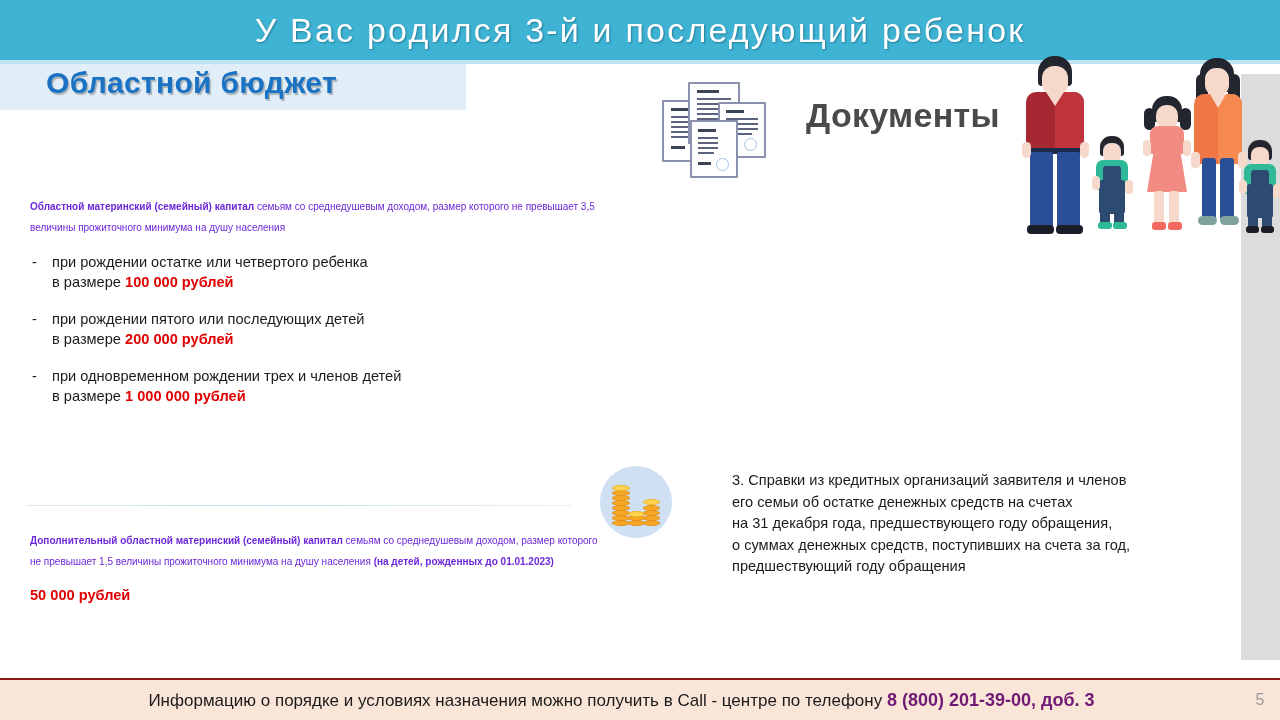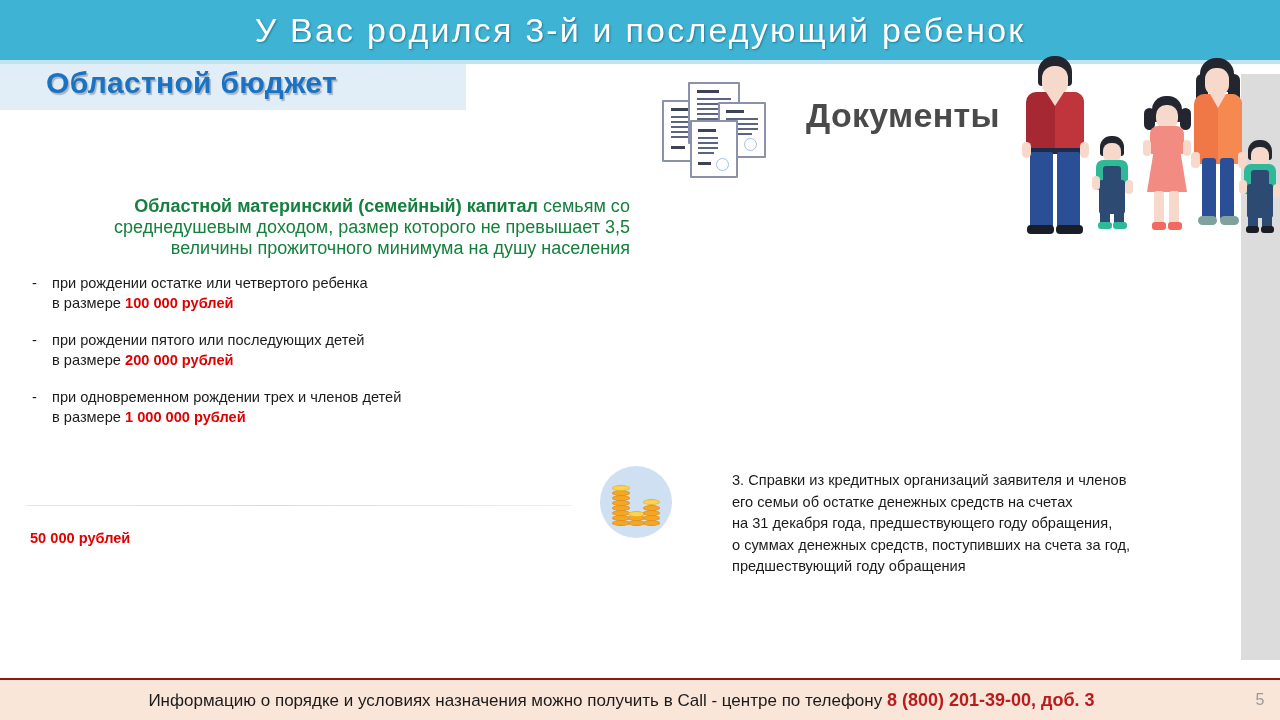--- a/index.html
+++ b/index.html
@@ -70,39 +70,39 @@
   }
 
   
   .family{position:absolute;left:1008px;top:56px;width:272px;height:200px;}
   .fig{position:absolute;}
   .sh{position:absolute;}
 
   
   .left-col{position:absolute;left:30px;top:196px;width:600px;}
   .para{
-    font-size:18px;color:#15803d;line-height:21px;text-align:right;
+    font-size:10px;color:#6d28d9;line-height:21px;text-align:left;
   }
   .para b{font-weight:bold;}
   .bullets{margin-top:14px;}
   .bullet{
     position:relative;padding-left:22px;margin-bottom:17px;
     font-size:14.6px;color:#1b1b1b;line-height:20px;
   }
   .bullet .dash{position:absolute;left:2px;top:0;color:#1b1b1b;}
   .amount{color:#e00000;font-weight:bold;}
 
   .divider{
     position:absolute;left:26px;top:505px;width:546px;height:1px;
     background:linear-gradient(to right,#dceaf2,#c9e0ec 45%,#e8f2f7);
   }
 
   .left-col2{position:absolute;left:30px;top:530px;width:580px;}
   .left-col2 .para{line-height:21px;}
-  .amount-line{font-size:14.6px;font-weight:bold;color:#e00000;}
+  .amount-line{margin-top:15px;font-size:14.6px;font-weight:bold;color:#e00000;}
 
   
   .doc-item{position:absolute;}
   .doc-badge{
     position:absolute;width:72px;height:72px;border-radius:50%;
     background:#cfe0f2;overflow:hidden;
   }
   .doc-text{
     position:absolute;font-size:14.6px;color:#1b1b1b;line-height:21.5px;
     white-space:pre-line;
@@ -164,21 +164,21 @@
   
   .footer{
     position:absolute;left:0;top:678px;width:1280px;height:42px;
     background:#fae5d9;border-top:2px solid #8b1a14;
   }
   .footer-text{
     position:absolute;left:0;top:680px;width:1243px;
     text-align:center;font-size:17px;color:#1b1b1b;line-height:40px;
     white-space:nowrap;
   }
-  .footer-phone{color:#b91c1c;font-weight:bold;font-size:18px;}
+  .footer-phone{color:#701a75;font-weight:bold;font-size:18px;}
   .page-num{
     position:absolute;left:1248px;top:680px;width:24px;
     text-align:center;font-size:16px;color:#9a9a9a;line-height:40px;
   }
 </style>
 </head>
 <body>
 
 <div class="slide">
 
@@ -333,20 +333,23 @@
         <span>при одновременном рождении трех и членов детей</span><br>
         <span>в размере </span><span class="amount">1 000 000 рублей</span>
       </div>
 
     </div>
   </div>
 
   <div class="divider"></div>
 
   <div class="left-col2">
+    <div class="para">
+      <b>Дополнительный областной материнский (семейный) капитал</b><span> семьям со среднедушевым доходом, размер которого не превышает 1,5 величины прожиточного минимума на душу населения </span><b>(на детей, рожденных до 01.01.2023)</b>
+    </div>
     <div class="amount-line">50 000 рублей</div>
   </div>
 
 
 
   <div class="doc-item" style="left:600px;top:466px;width:620px;height:120px;">
     <div class="doc-badge" style="left:0;top:0;">
       <div class="coins">
         <div class="stack" style="left:0;width:18px;height:42px;">
           <div class="coin" style="bottom:0;"></div>

